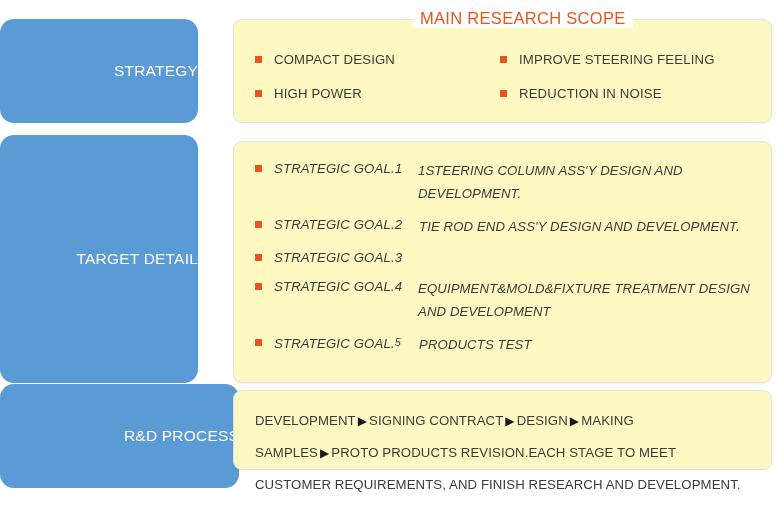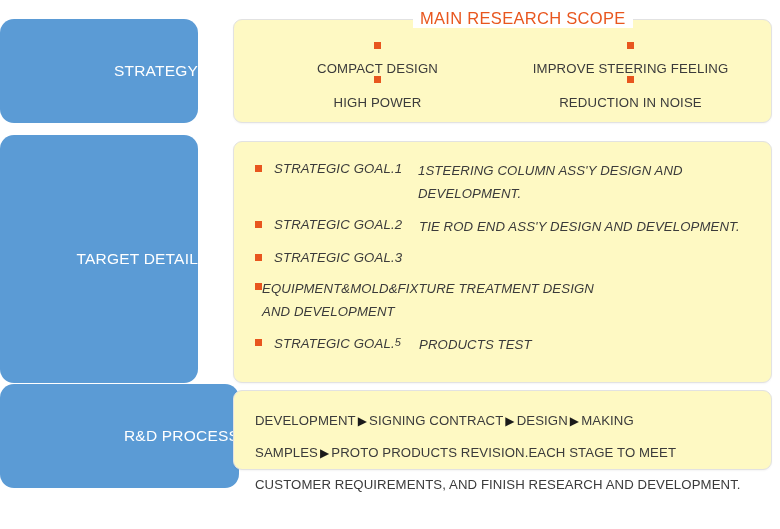--- a/index.html
+++ b/index.html
@@ -74,21 +74,20 @@
     right: 10px;
     display: grid;
     grid-template-columns: 245px 1fr;
     grid-auto-rows: 34px;
     align-items: center;
   }
   .bullet-row {
     display: flex;
     align-items: center;
     gap: 12px;
-    flex-direction: column;
   }
   .sq {
     width: 7px;
     height: 7px;
     background: #E8561E;
     flex: 0 0 auto;
   }
   .bullet-text {
     font-size: 13.2px;
     color: #3b3b3b;
@@ -199,20 +198,21 @@
         <span class="goal-desc">TIE ROD END ASS'Y DESIGN AND DEVELOPMENT.</span>
       </div>
 
       <div class="target-row">
         <span class="sq"></span>
         <span class="goal-name"><span>STRATEGIC GOAL.</span><span>3</span></span>
       </div>
 
       <div class="target-row">
         <span class="sq"></span>
+        <span class="goal-name"><span>STRATEGIC GOAL.</span><span>4</span></span>
         <span class="goal-desc">EQUIPMENT&amp;MOLD&amp;FIXTURE TREATMENT DESIGN AND DEVELOPMENT</span>
       </div>
 
       <div class="target-row">
         <span class="sq"></span>
         <span class="goal-name"><span>STRATEGIC GOAL.</span><span class="sup">5</span></span>
         <span class="goal-desc">PRODUCTS TEST</span>
       </div>
 
     </div>

